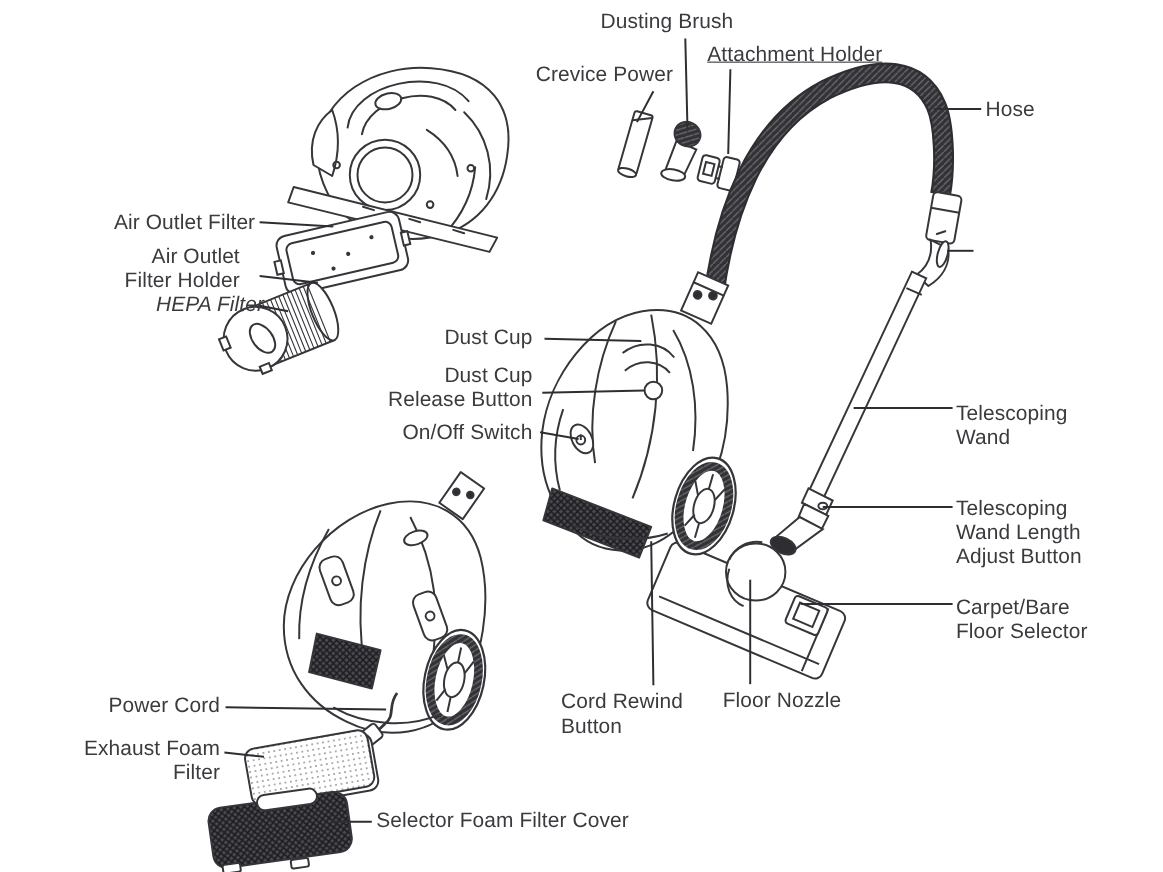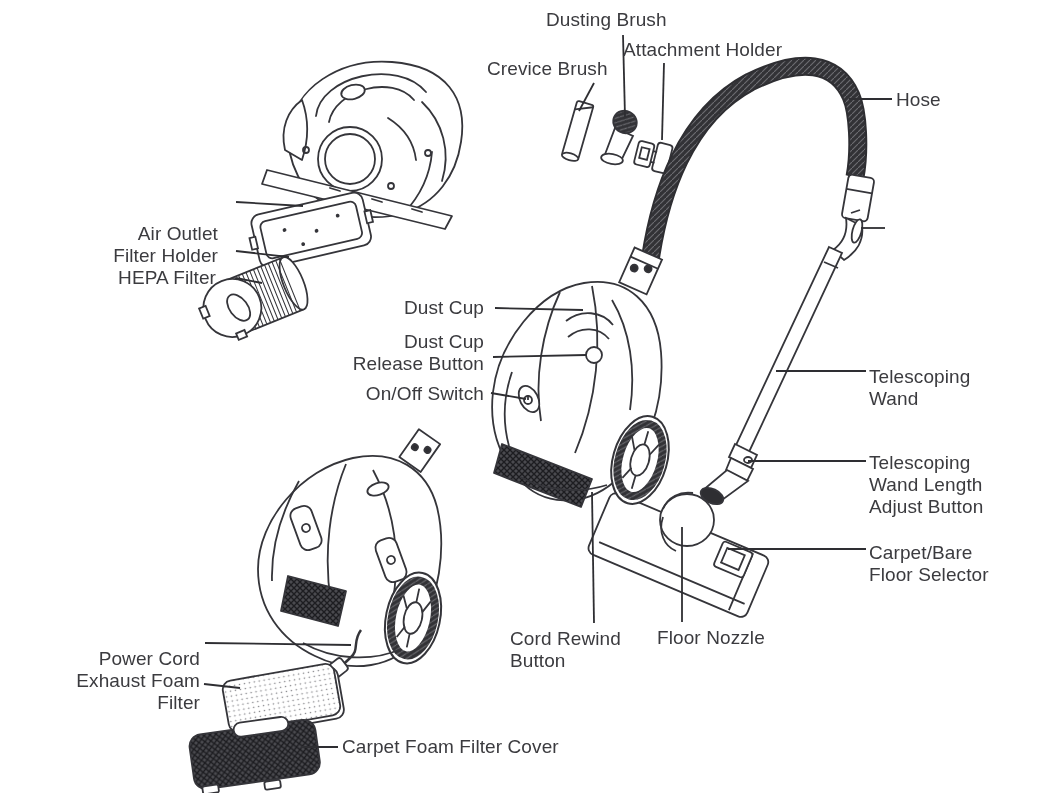--- a/index.html
+++ b/index.html
@@ -230,43 +230,44 @@
       <line x1="728" y1="549" x2="866" y2="549"></line>
       <line x1="205" y1="643" x2="351" y2="645"></line>
       <line x1="204" y1="684" x2="240" y2="688"></line>
       <line x1="301" y1="747" x2="338" y2="747"></line>
       <line x1="592" y1="492" x2="594" y2="623"></line>
       <line x1="682" y1="527" x2="682" y2="622"></line>
     </g>
   </svg>
 
   <div class="lbl" style="left:546px;top:9px;">Dusting Brush</div>
-  <div class="lbl" style="left:487px;top:58px;">Crevice Brush</div>
-  <div class="lbl" style="left:623px;top:39px;">Attachment Holder</div>
+  <div class="lbl" style="left:487px;top:58px;">Crevice Power</div>
+  <div class="lbl" style="left:643px;top:39px;text-decoration:underline;">Attachment Holder</div>
   <div class="lbl" style="left:896px;top:89px;text-align:right;">Hose</div>
 
+  <div class="lbl r" style="left:60px;top:192px;width:172px;">Air Outlet Filter</div>
   <div class="lbl r" style="left:46px;top:223px;width:172px;">Air Outlet
 Filter Holder</div>
-  <div class="lbl r" style="left:44px;top:267px;width:172px;">HEPA Filter</div>
+  <div class="lbl r" style="left:68px;top:267px;width:172px;font-style:italic;">HEPA Filter</div>
 
   <div class="lbl r" style="left:328px;top:297px;width:156px;">Dust Cup</div>
   <div class="lbl r" style="left:328px;top:331px;width:156px;">Dust Cup
 Release Button</div>
   <div class="lbl r" style="left:328px;top:383px;width:156px;">On/Off Switch</div>
 
   <div class="lbl" style="left:869px;top:366px;">Telescoping
 Wand</div>
   <div class="lbl" style="left:869px;top:452px;">Telescoping
 Wand Length
 Adjust Button</div>
   <div class="lbl" style="left:510px;top:628px;">Cord Rewind
 Button</div>
 
   <div class="lbl" style="left:869px;top:542px;">Carpet/Bare
 Floor Selector</div>
   <div class="lbl" style="left:657px;top:627px;">Floor Nozzle</div>
 
-  <div class="lbl r" style="left:58px;top:648px;width:142px;">Power Cord</div>
+  <div class="lbl r" style="left:58px;top:631px;width:142px;">Power Cord</div>
   <div class="lbl r" style="left:58px;top:670px;width:142px;">Exhaust Foam
 Filter</div>
-  <div class="lbl" style="left:342px;top:736px;">Carpet Foam Filter Cover</div>
+  <div class="lbl" style="left:342px;top:736px;">Selector Foam Filter Cover</div>
 
 </div>
 
 </body></html>

